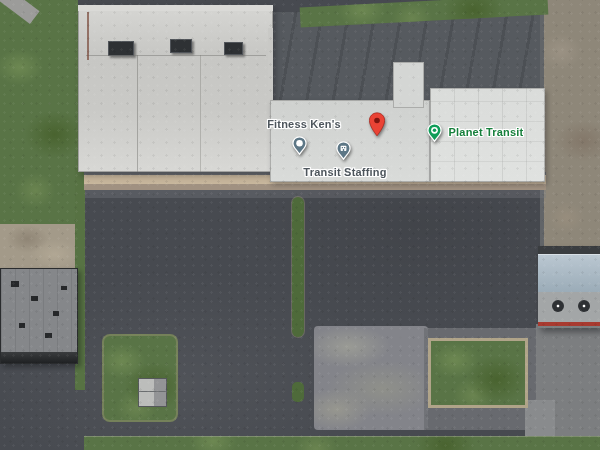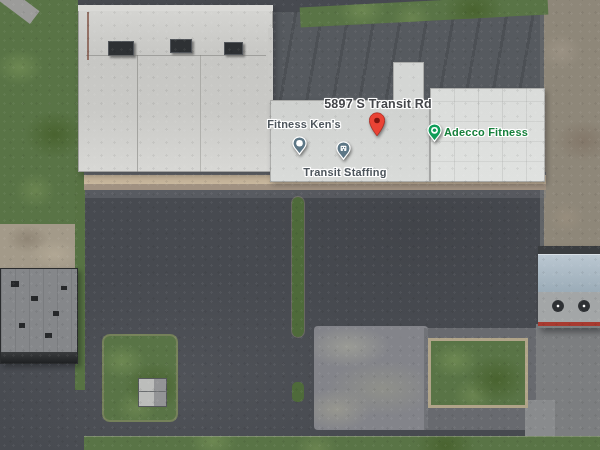--- a/index.html
+++ b/index.html
@@ -372,21 +372,20 @@
       <div class="tree" style="left: 514px; top: 438.6px; width: 12px; height: 10.8px;"></div>
       <div class="tree" style="left: 281px; top: 398.6px; width: 12px; height: 10.8px;"></div>
       <div class="tree" style="left: 308px; top: 398.6px; width: 12px; height: 10.8px;"></div>
       <div class="tree" style="left: 75px; top: 245.5px; width: 10px; height: 9px;"></div>
       <div class="tree" style="left: 74px; top: 294.6px; width: 12px; height: 10.8px;"></div>
       <div class="tree" style="left: 75px; top: 335.5px; width: 10px; height: 9px;"></div>
       <div class="tree" style="left: 87px; top: 209.6px; width: 12px; height: 10.8px;"></div>
     </div>
   <div class="abs grain"></div>
 
-  <div class="poi-label address" style="left:378px;top:104px">5897 S Transit Rd</div>
 
   <div class="pin" style="left:292px;top:136px">
     <svg width="15" height="19" viewBox="0 0 24 30">
       <path d="M12 1C6.1 1 1.5 5.7 1.5 11.4c0 4.4 2.9 8.1 5.5 11.1L12 29l5-6.5c2.6-3 5.5-6.7 5.5-11.1C22.5 5.7 17.9 1 12 1z" fill="#5d7786" stroke="#ffffff" stroke-width="2"></path>
       <circle cx="12" cy="11.5" r="5.2" fill="#ffffff"></circle>
     </svg>
   </div>
   <div class="poi-label c-gray" style="left:304px;top:124px">Fitness Ken's</div>
 
   <div class="pin" style="left:336px;top:141px">
@@ -400,21 +399,21 @@
   </div>
   <div class="poi-label c-gray" style="left:345px;top:172px">Transit Staffing</div>
 
   <div class="pin" style="left:427px;top:123px">
     <svg width="15" height="19" viewBox="0 0 24 30">
       <path d="M12 1C6.1 1 1.5 5.7 1.5 11.4c0 4.4 2.9 8.1 5.5 11.1L12 29l5-6.5c2.6-3 5.5-6.7 5.5-11.1C22.5 5.7 17.9 1 12 1z" fill="#0f9d58" stroke="#ffffff" stroke-width="2"></path>
       <circle cx="12" cy="11.5" r="5.4" fill="#ffffff"></circle>
       <circle cx="12" cy="11.5" r="2.8" fill="#0f9d58"></circle>
     </svg>
   </div>
-  <div class="poi-label c-green" style="left:486px;top:132px">Adecco Fitness</div>
+  <div class="poi-label c-green" style="left:486px;top:132px">Planet Transit</div>
 
   <div class="pin" style="left:369px;top:111px">
     <svg width="16" height="27" viewBox="0 0 24 36">
       <path d="M12 .5C5.6.5.5 5.6.5 12c0 8.9 11.5 23 11.5 23s11.5-14.1 11.5-23C23.5 5.6 18.4.5 12 .5z" fill="#ea4335" stroke="#9c2016" stroke-width="1"></path>
       <circle cx="12" cy="12" r="4.2" fill="#7e150f"></circle>
     </svg>
   </div>
 </div>
 
 </body></html>

